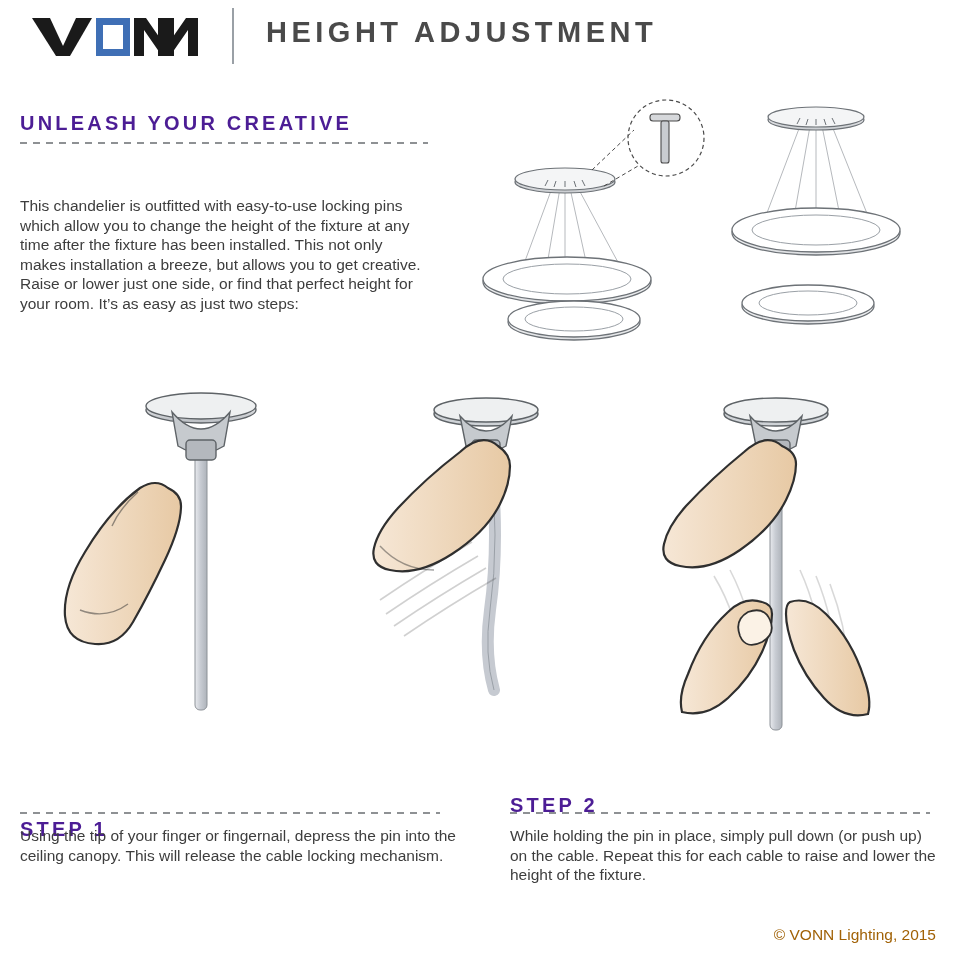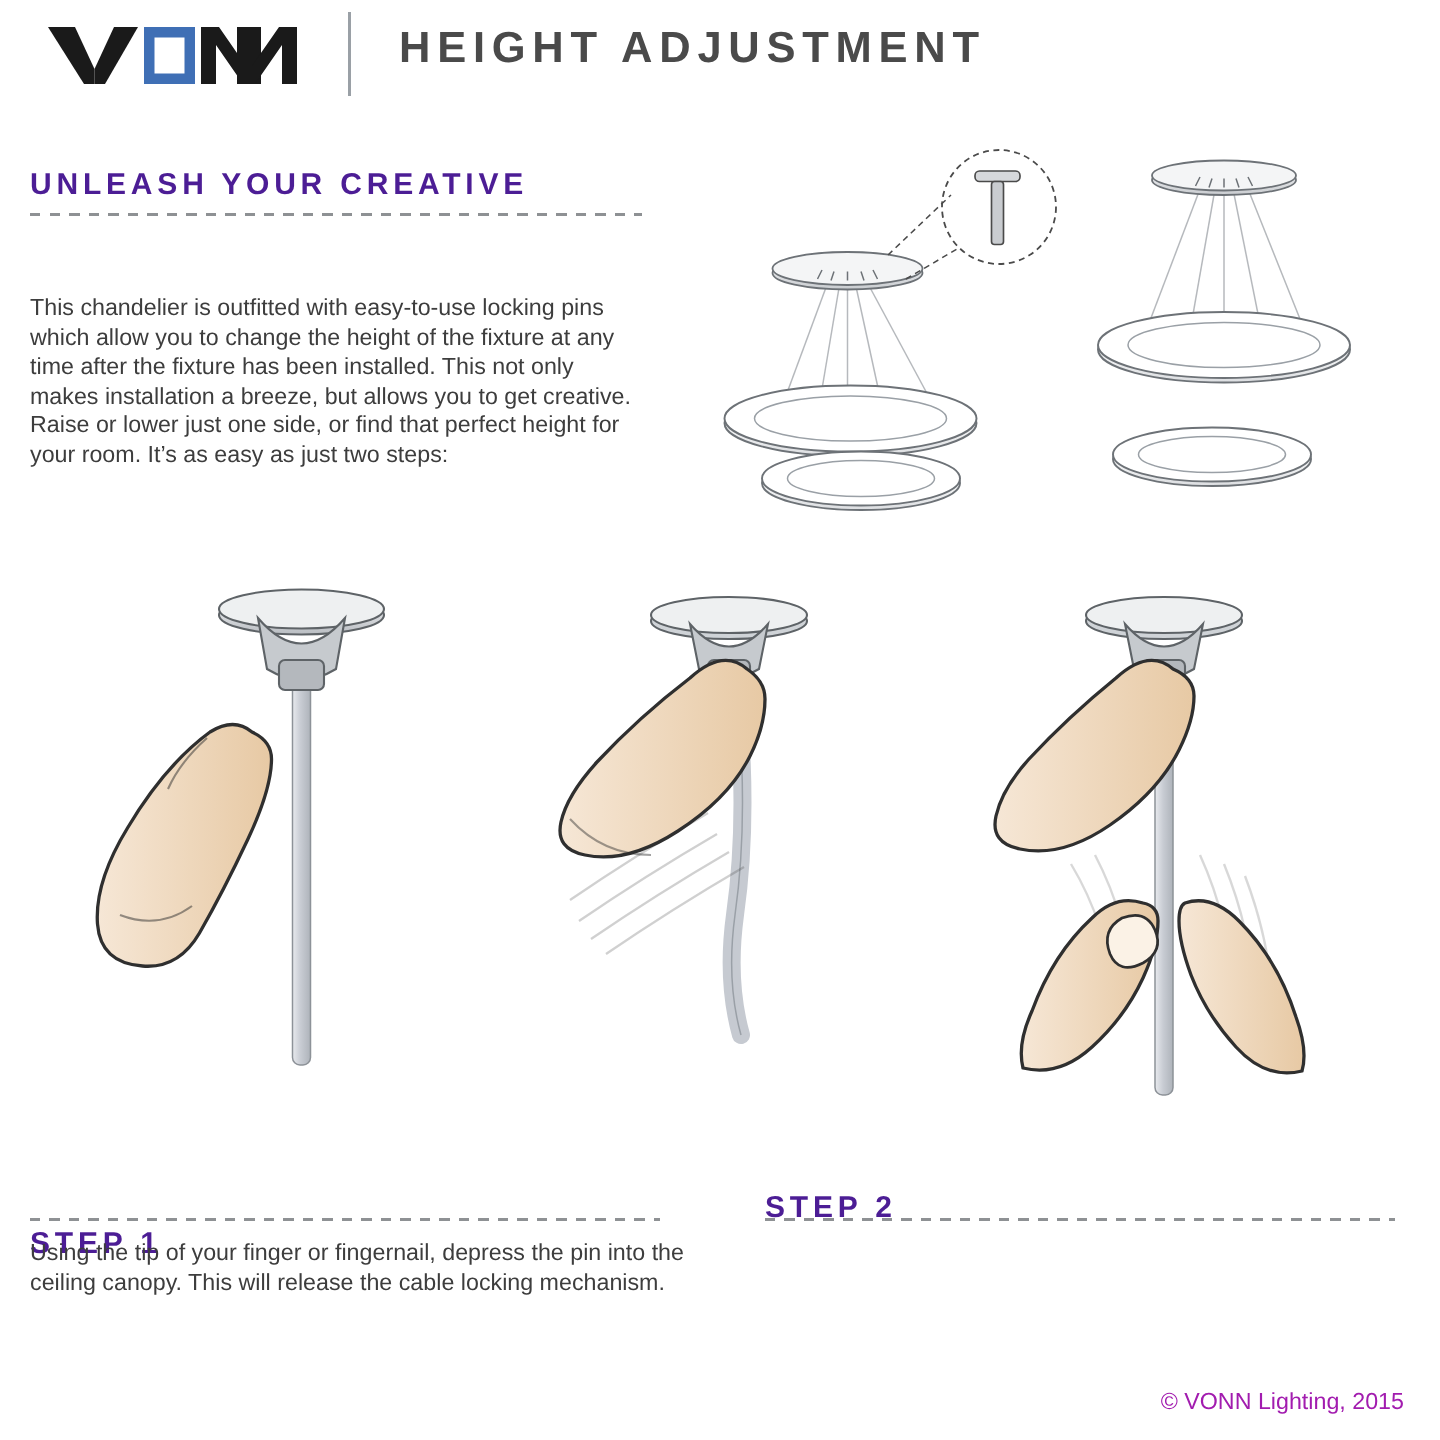--- a/index.html
+++ b/index.html
@@ -76,21 +76,21 @@
 
   #step2-head { left: 510px; top: 782px; margin-top: 12px; }
   #step2-rule { left: 510px; top: 812px; width: 420px; }
   #step2-copy { left: 510px; top: 826px; width: 430px; }
 
   
   .footer {
     position: absolute;
     right: 24px; bottom: 16px;
     font-size: 15.5px;
-    color: #a21caf;
+    color: #a16207;
   }
 
   
   .illus { position: absolute; }
   #illus-chandeliers { left: 470px; top: 90px; width: 480px; height: 270px; }
   #illus-step1 { left: 20px; top: 370px; width: 400px; height: 400px; }
   #illus-step2a { left: 360px; top: 370px; width: 280px; height: 400px; }
   #illus-step2b { left: 630px; top: 370px; width: 320px; height: 400px; }
 </style>
 </head>
@@ -281,16 +281,17 @@
       <path d="M118 242 q16 -6 22 8 q6 14 -8 22 q-16 8 -22 -6 q-6 -16 8 -24 z" fill="#fbf2e6" stroke="#2f2f2f" stroke-width="1.8"></path>
     </svg>
   </div>
 
   <div class="sec-head" id="step1-head">STEP 1</div>
   <div class="dash-rule" id="step1-rule"></div>
   <div class="body-copy" id="step1-copy">Using the tip of your finger or fingernail, depress the pin into the ceiling canopy. This will release the cable locking mechanism.</div>
 
   <div class="sec-head" id="step2-head">STEP 2</div>
   <div class="dash-rule" id="step2-rule"></div>
+  <div class="body-copy" id="step2-copy">While holding the pin in place, simply pull down (or push up) on the cable.  Repeat this for each cable to raise and lower the height of the fixture.</div>
 
   <div class="footer">© VONN Lighting, 2015</div>
 
 </div>
 
 </body></html>

